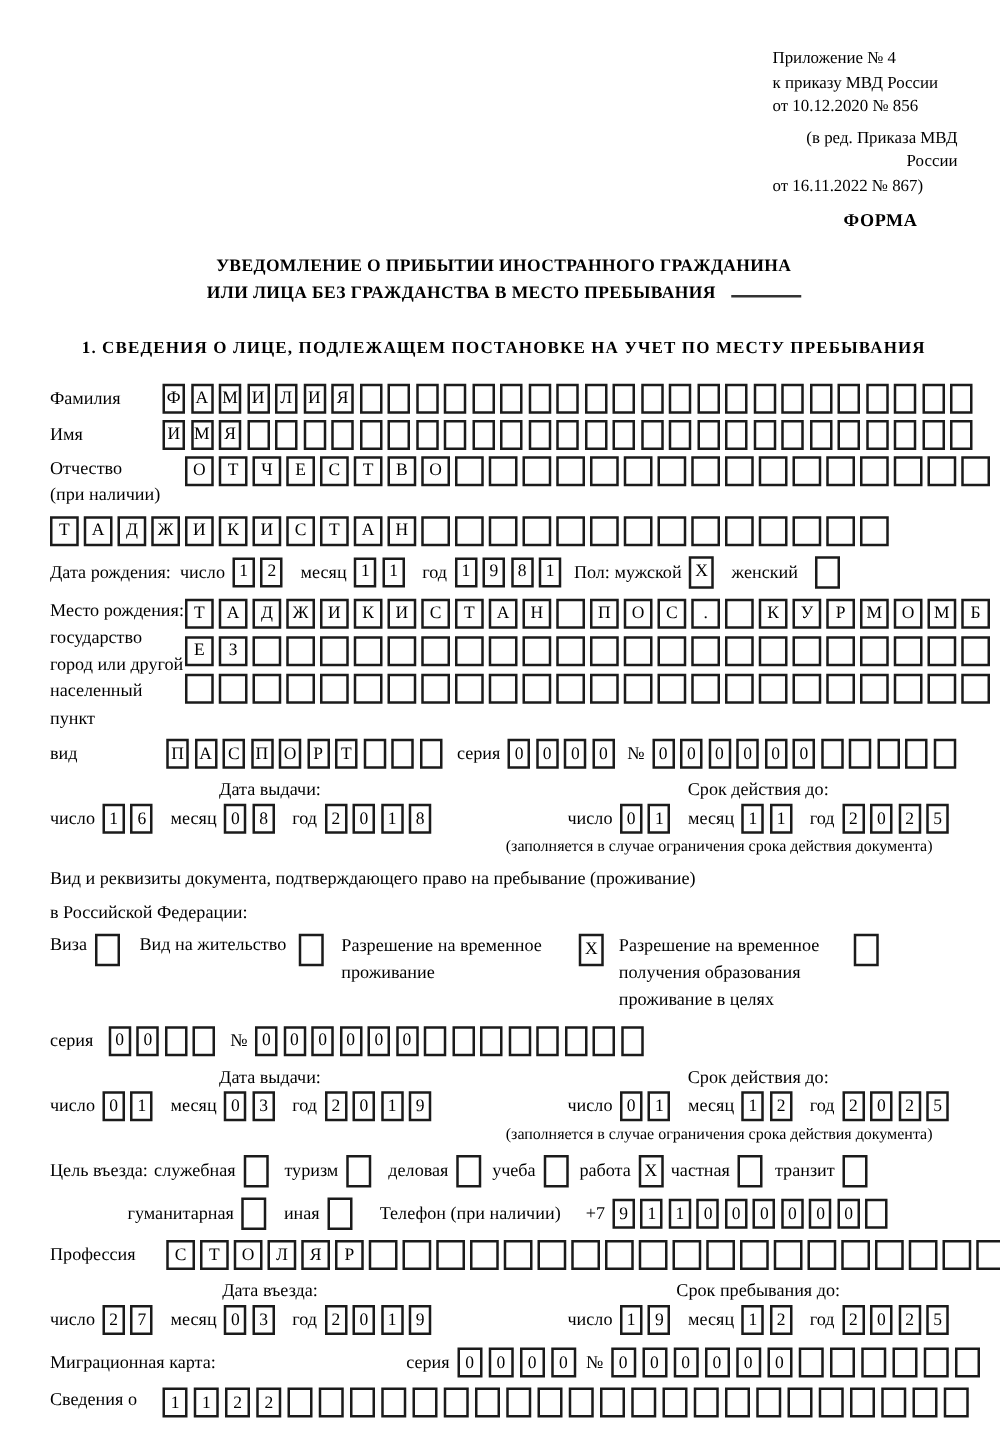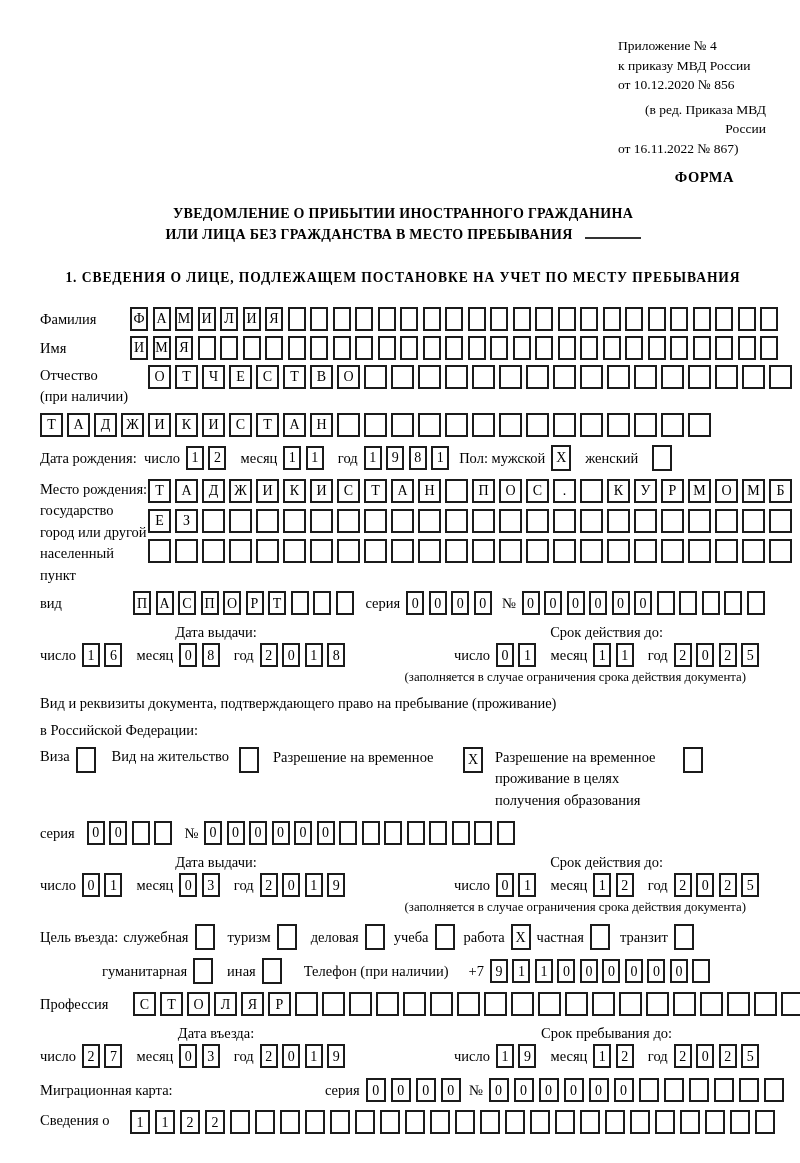--- a/index.html
+++ b/index.html
@@ -414,30 +414,31 @@
     </span>
     <span class="visa-opt" style="margin-left:16px">
       <span class="lbl">Вид на жительство</span>
       <span class="cells cb" style="margin-left:10px">
           <span class="cell"></span>
         </span>
     </span>
     <span class="visa-opt" style="margin-left:14px">
       <span class="lblcol ctr" style="width:182px">
         <div>Разрешение на временное</div>
+        <div>проживание</div>
       </span>
       <span class="cells cb" style="margin-left:8px">
           <span class="cell">X</span>
         </span>
     </span>
     <span class="visa-opt" style="margin-left:12px">
       <span class="lblcol ctr" style="width:178px">
         <div>Разрешение на временное</div>
+        <div>получения образования</div>
         <div>проживание в целях</div>
-        <div>получения образования</div>
       </span>
       <span class="cells cb" style="margin-left:10px">
           <span class="cell"></span>
         </span>
     </span>
   </div>
 
   <div class="frow mt10">
     <span class="lbl">серия</span>
     <span class="cells" style="margin-left:12px">

